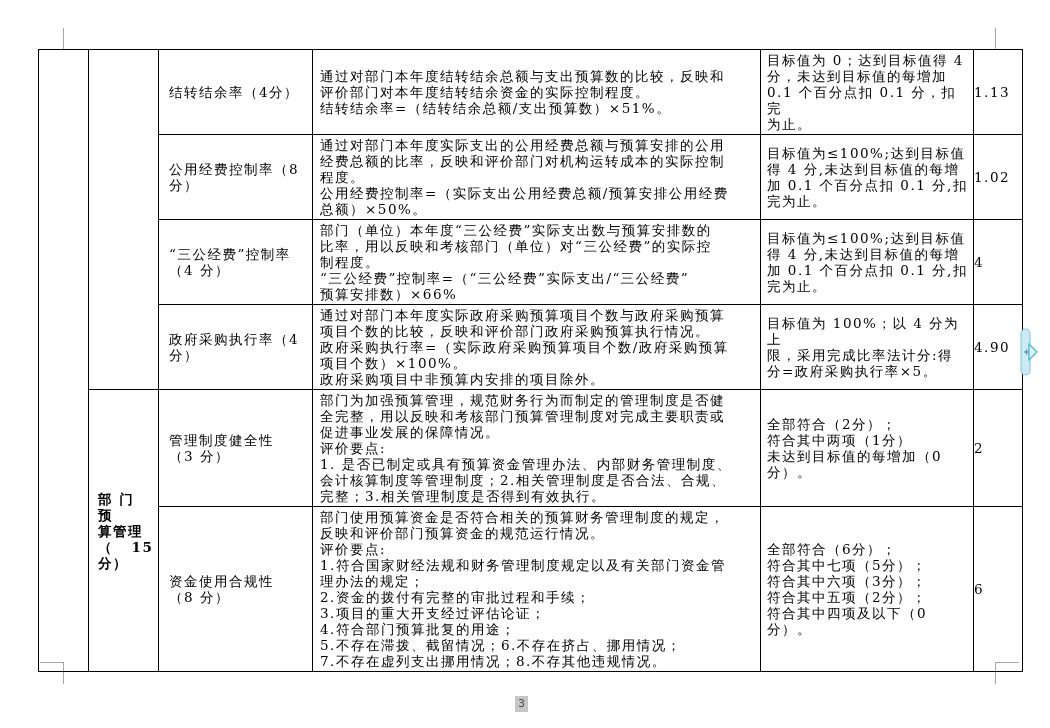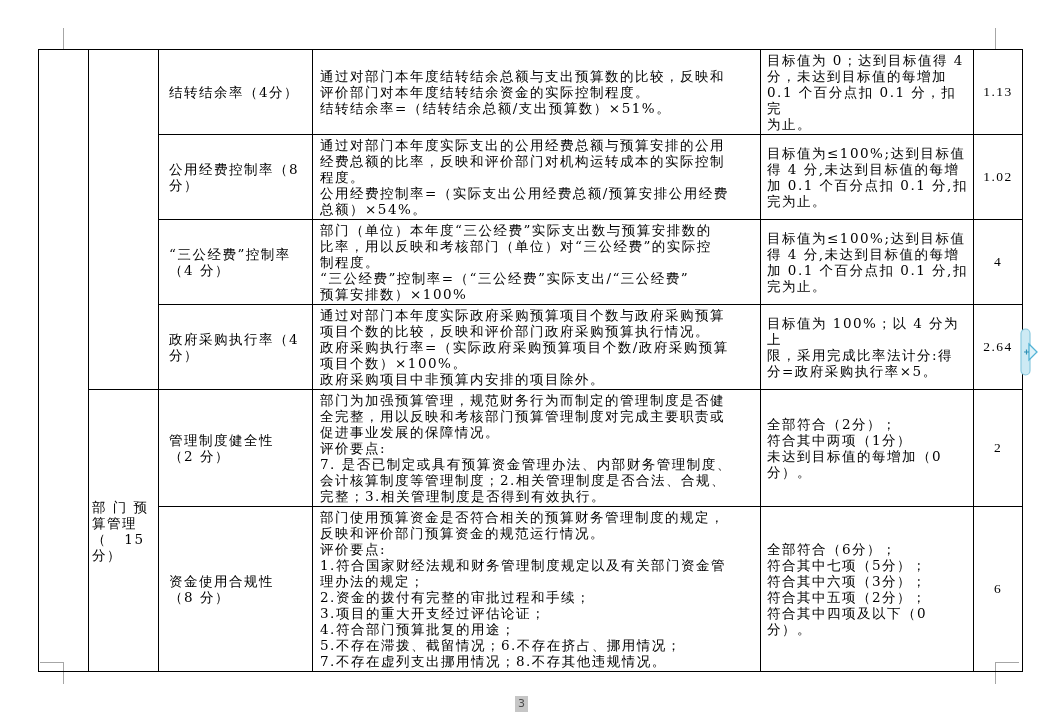--- a/index.html
+++ b/index.html
@@ -22,22 +22,22 @@
     font-size: 13.5px;
     line-height: 16px;
     letter-spacing: 1.5px;
     overflow: hidden;
     margin-left: 20px;
   }
   td.cell-desc, td.cell-crit, td.cell-ind, td.cell-group { white-space: pre-wrap; }
   td.cell-ind   { padding: 2px 6px 2px 10px; }
   td.cell-desc  { padding: 2px 6px 2px 7px; }
   td.cell-crit  { padding: 2px 4px 2px 6px; }
-  td.cell-score { text-align: center; letter-spacing: 0.5px; font-family: Liberation Serif, serif; }
-  td.cell-group { padding: 2px 4px 2px 3px; }
+  td.cell-score { text-align: left; letter-spacing: 0.5px; }
+  td.cell-group { padding: 2px 4px 2px 9px; font-weight: bold; }
   tr.r1 { height: 74px; }
   tr.r2 { height: 82px; }
   tr.r3 { height: 83px; }
   tr.r4 { height: 85px; }
   tr.r5 { height: 114px; }
   tr.r6 { height: 163px; }
 
   
   .page-num {
     position: absolute; left: 515px; top: 696px;
@@ -83,66 +83,66 @@
 为止。</td>
     <td class="cell-score">1.13</td>
   </tr>
   <tr class="r2">
     <td class="cell-ind">公用经费控制率（8
 分）</td>
     <td class="cell-desc">通过对部门本年度实际支出的公用经费总额与预算安排的公用
 经费总额的比率，反映和评价部门对机构运转成本的实际控制
 程度。
 公用经费控制率=（实际支出公用经费总额/预算安排公用经费
-总额）×54%。</td>
+总额）×50%。</td>
     <td class="cell-crit">目标值为≤100%;达到目标值
 得 4 分,未达到目标值的每增
 加 0.1 个百分点扣 0.1 分,扣
 完为止。</td>
     <td class="cell-score">1.02</td>
   </tr>
   <tr class="r3">
     <td class="cell-ind">“三公经费”控制率
 （4 分）</td>
     <td class="cell-desc">部门（单位）本年度“三公经费”实际支出数与预算安排数的
 比率，用以反映和考核部门（单位）对“三公经费”的实际控
 制程度。
 “三公经费”控制率=（“三公经费”实际支出/“三公经费”
-预算安排数）×100%</td>
+预算安排数）×66%</td>
     <td class="cell-crit">目标值为≤100%;达到目标值
 得 4 分,未达到目标值的每增
 加 0.1 个百分点扣 0.1 分,扣
 完为止。</td>
     <td class="cell-score">4</td>
   </tr>
   <tr class="r4">
     <td class="cell-ind">政府采购执行率（4
 分）</td>
     <td class="cell-desc">通过对部门本年度实际政府采购预算项目个数与政府采购预算
 项目个数的比较，反映和评价部门政府采购预算执行情况。
 政府采购执行率=（实际政府采购预算项目个数/政府采购预算
 项目个数）×100%。
 政府采购项目中非预算内安排的项目除外。</td>
     <td class="cell-crit">目标值为 100%；以 4 分为上
 限，采用完成比率法计分:得
 分=政府采购执行率×5。</td>
-    <td class="cell-score">2.64</td>
+    <td class="cell-score">4.90</td>
   </tr>
   <tr class="r5">
     <td rowspan="2" class="cell-group">部 门 预
 算管理
 （   15
 分）</td>
     <td class="cell-ind">管理制度健全性
-（2 分）</td>
+（3 分）</td>
     <td class="cell-desc">部门为加强预算管理，规范财务行为而制定的管理制度是否健
 全完整，用以反映和考核部门预算管理制度对完成主要职责或
 促进事业发展的保障情况。
 评价要点:
-7. 是否已制定或具有预算资金管理办法、内部财务管理制度、
+1. 是否已制定或具有预算资金管理办法、内部财务管理制度、
 会计核算制度等管理制度；2.相关管理制度是否合法、合规、
 完整；3.相关管理制度是否得到有效执行。</td>
     <td class="cell-crit">全部符合（2分）；
 符合其中两项（1分）
 未达到目标值的每增加（0分）。</td>
     <td class="cell-score">2</td>
   </tr>
   <tr class="r6">
     <td class="cell-ind">资金使用合规性
 （8 分）</td>

